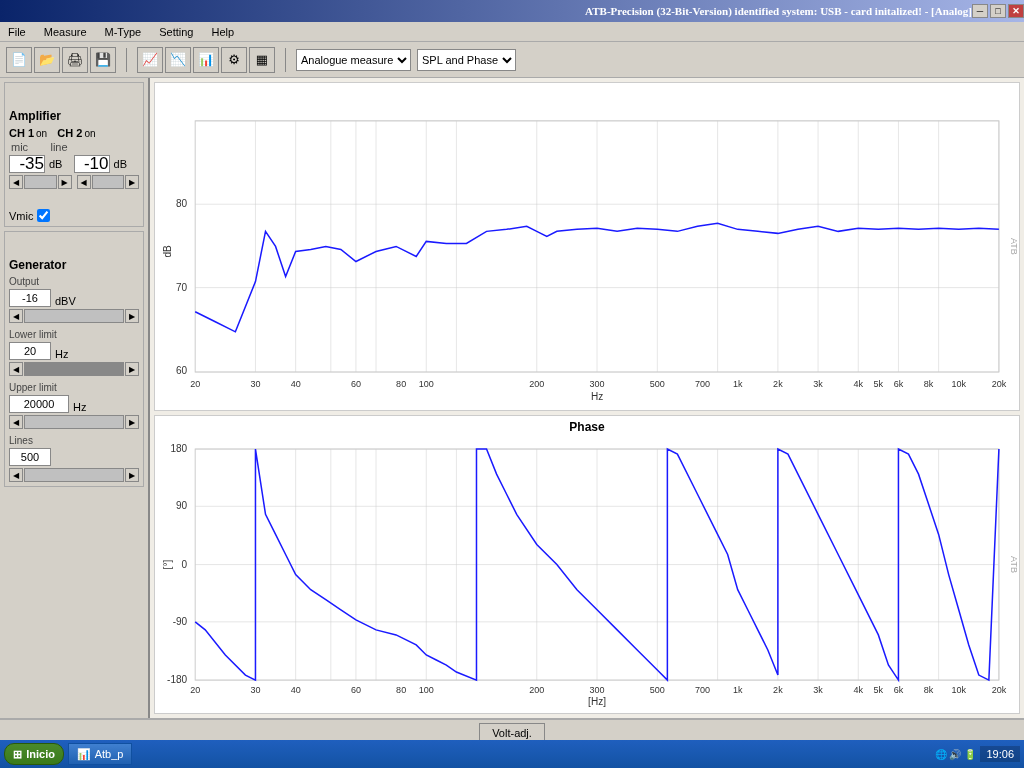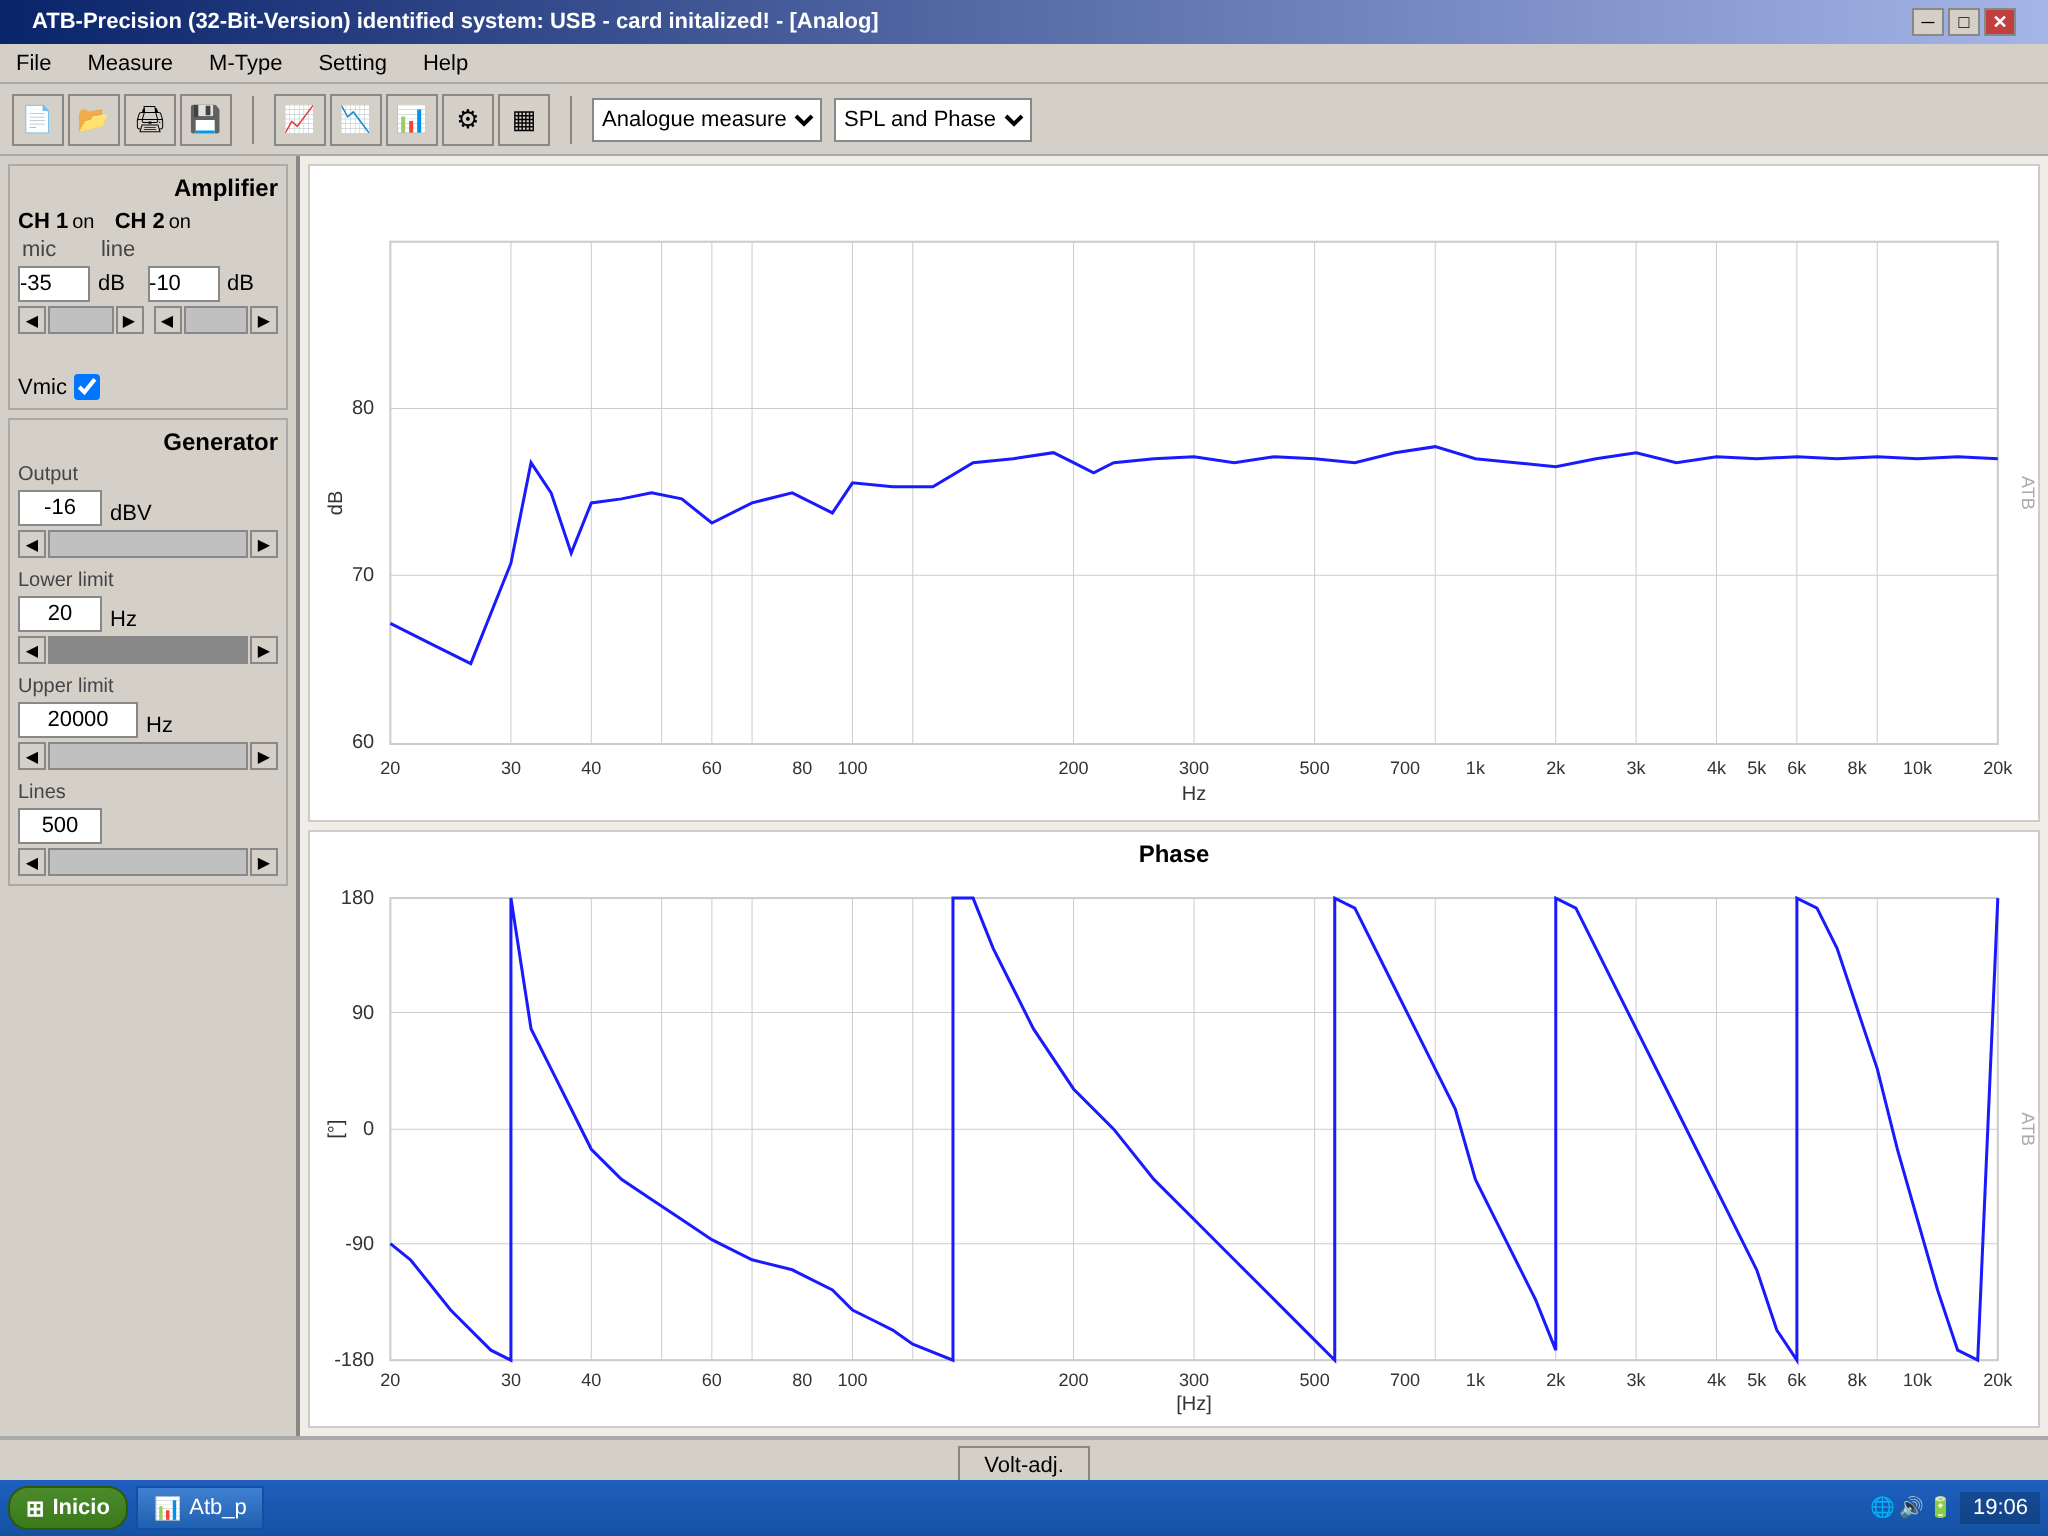--- a/index.html
+++ b/index.html
@@ -5,24 +5,25 @@
     * { margin: 0; padding: 0; box-sizing: border-box; }
     body { font-family: Arial, sans-serif; font-size: 11px; background: #d4d0c8; width: 1024px; height: 768px; overflow: hidden; }
 
     
     #titlebar {
       background: linear-gradient(to right, #0a246a, #a6b5e7);
       color: white;
       height: 22px;
       display: flex;
       align-items: center;
-      justify-content: space-between;
-      padding: 0 16px;
+      justify-content: flex-end;
+      padding: 0 0;
       font-size: 11px;
       font-weight: bold;
+      font-family: Liberation Serif, serif;
     }
     #titlebar-controls { display: flex; gap: 2px; }
     .title-btn {
       width: 16px; height: 14px;
       background: #d4d0c8;
       border: 1px solid #888;
       font-size: 9px;
       display: flex; align-items: center; justify-content: center;
       cursor: pointer;
       color: #000;
@@ -84,25 +85,26 @@
       flex-direction: column;
       gap: 4px;
     }
 
     .panel-section {
       background: #d4d0c8;
       border: 1px solid #aaa;
       padding: 4px;
     }
     .panel-title {
-      text-align: right;
+      text-align: left;
       font-weight: bold;
       font-size: 12px;
       margin-bottom: 4px;
       background: #d4d0c8;
+      margin-top: 22px;
     }
 
     .ch-row {
       display: flex;
       align-items: center;
       gap: 2px;
       font-size: 11px;
       margin-bottom: 2px;
     }
     .ch-label { font-weight: bold; }
@@ -112,22 +114,22 @@
       display: flex;
       align-items: center;
       gap: 4px;
       font-size: 11px;
     }
     .db-box {
       width: 36px; height: 18px;
       background: #fff;
       border: 1px solid #888;
       text-align: center;
-      font-size: 11px;
-      display: flex; align-items: center; justify-content: flex-start;
+      font-size: 17px;
+      display: flex; align-items: center; justify-content: flex-end;
     }
 
     .scroll-row {
       display: flex;
       align-items: center;
       gap: 1px;
       margin-top: 2px;
     }
     .scroll-btn {
       width: 14px; height: 14px;

